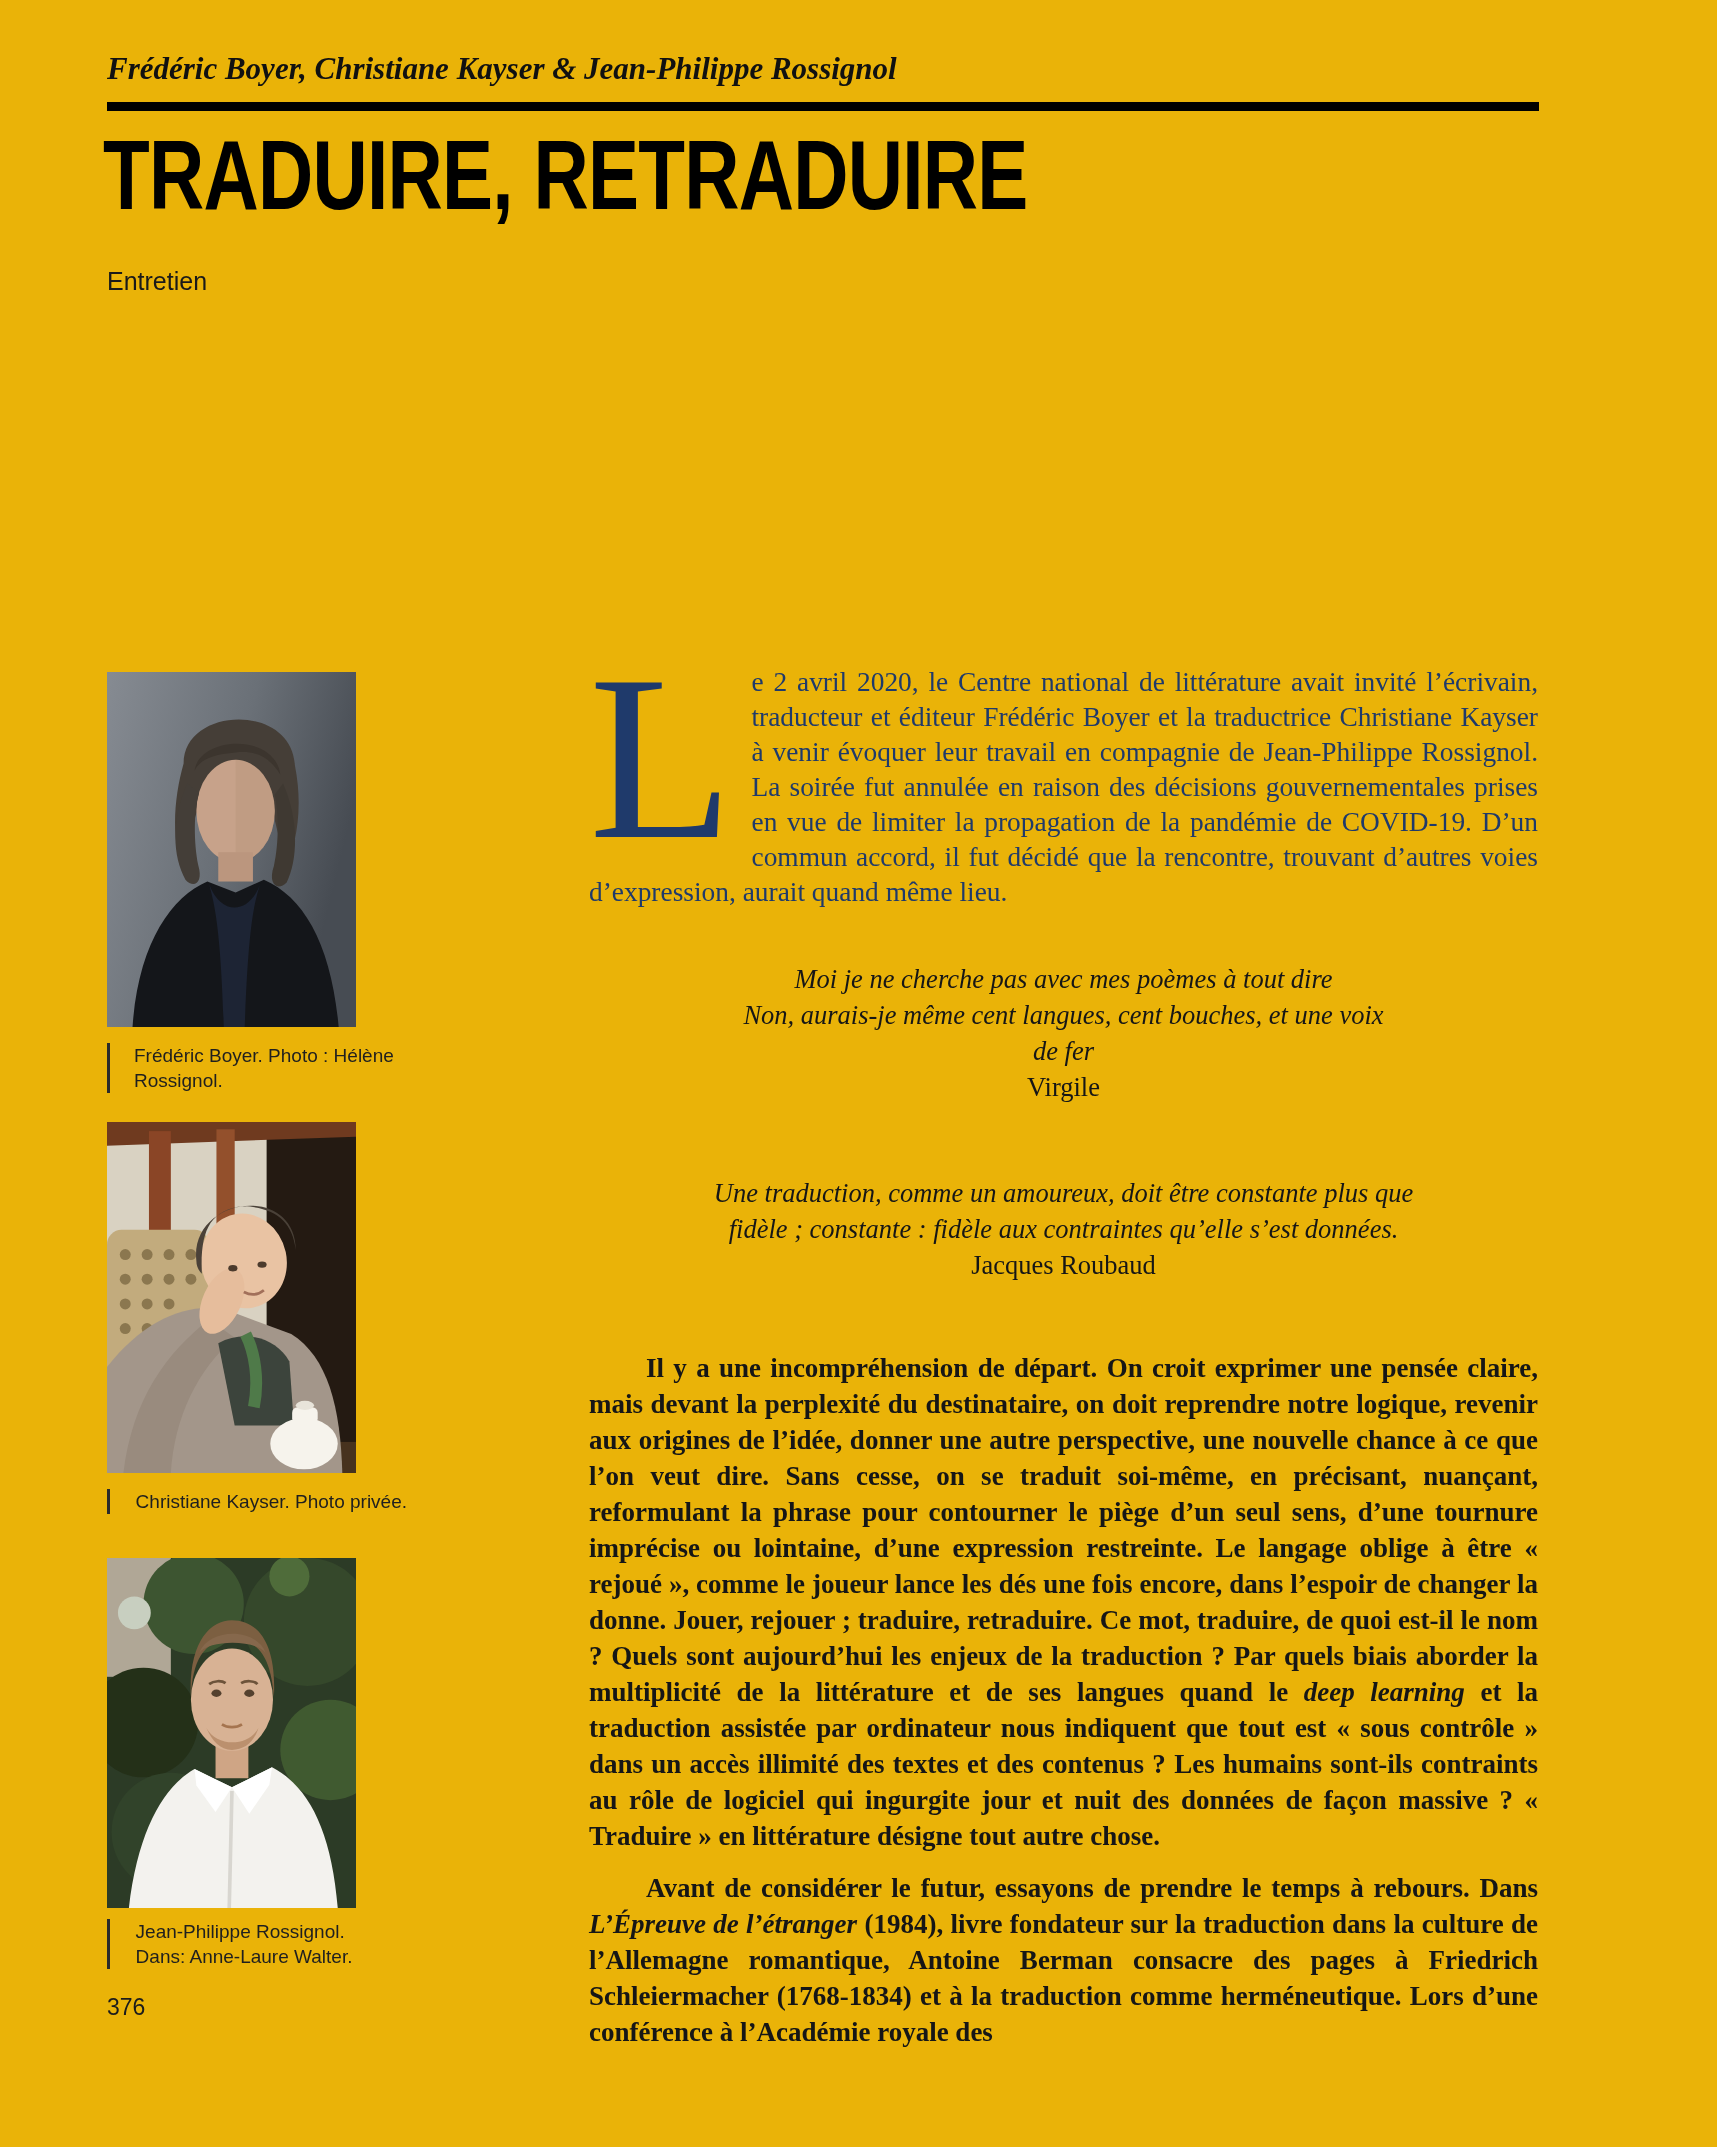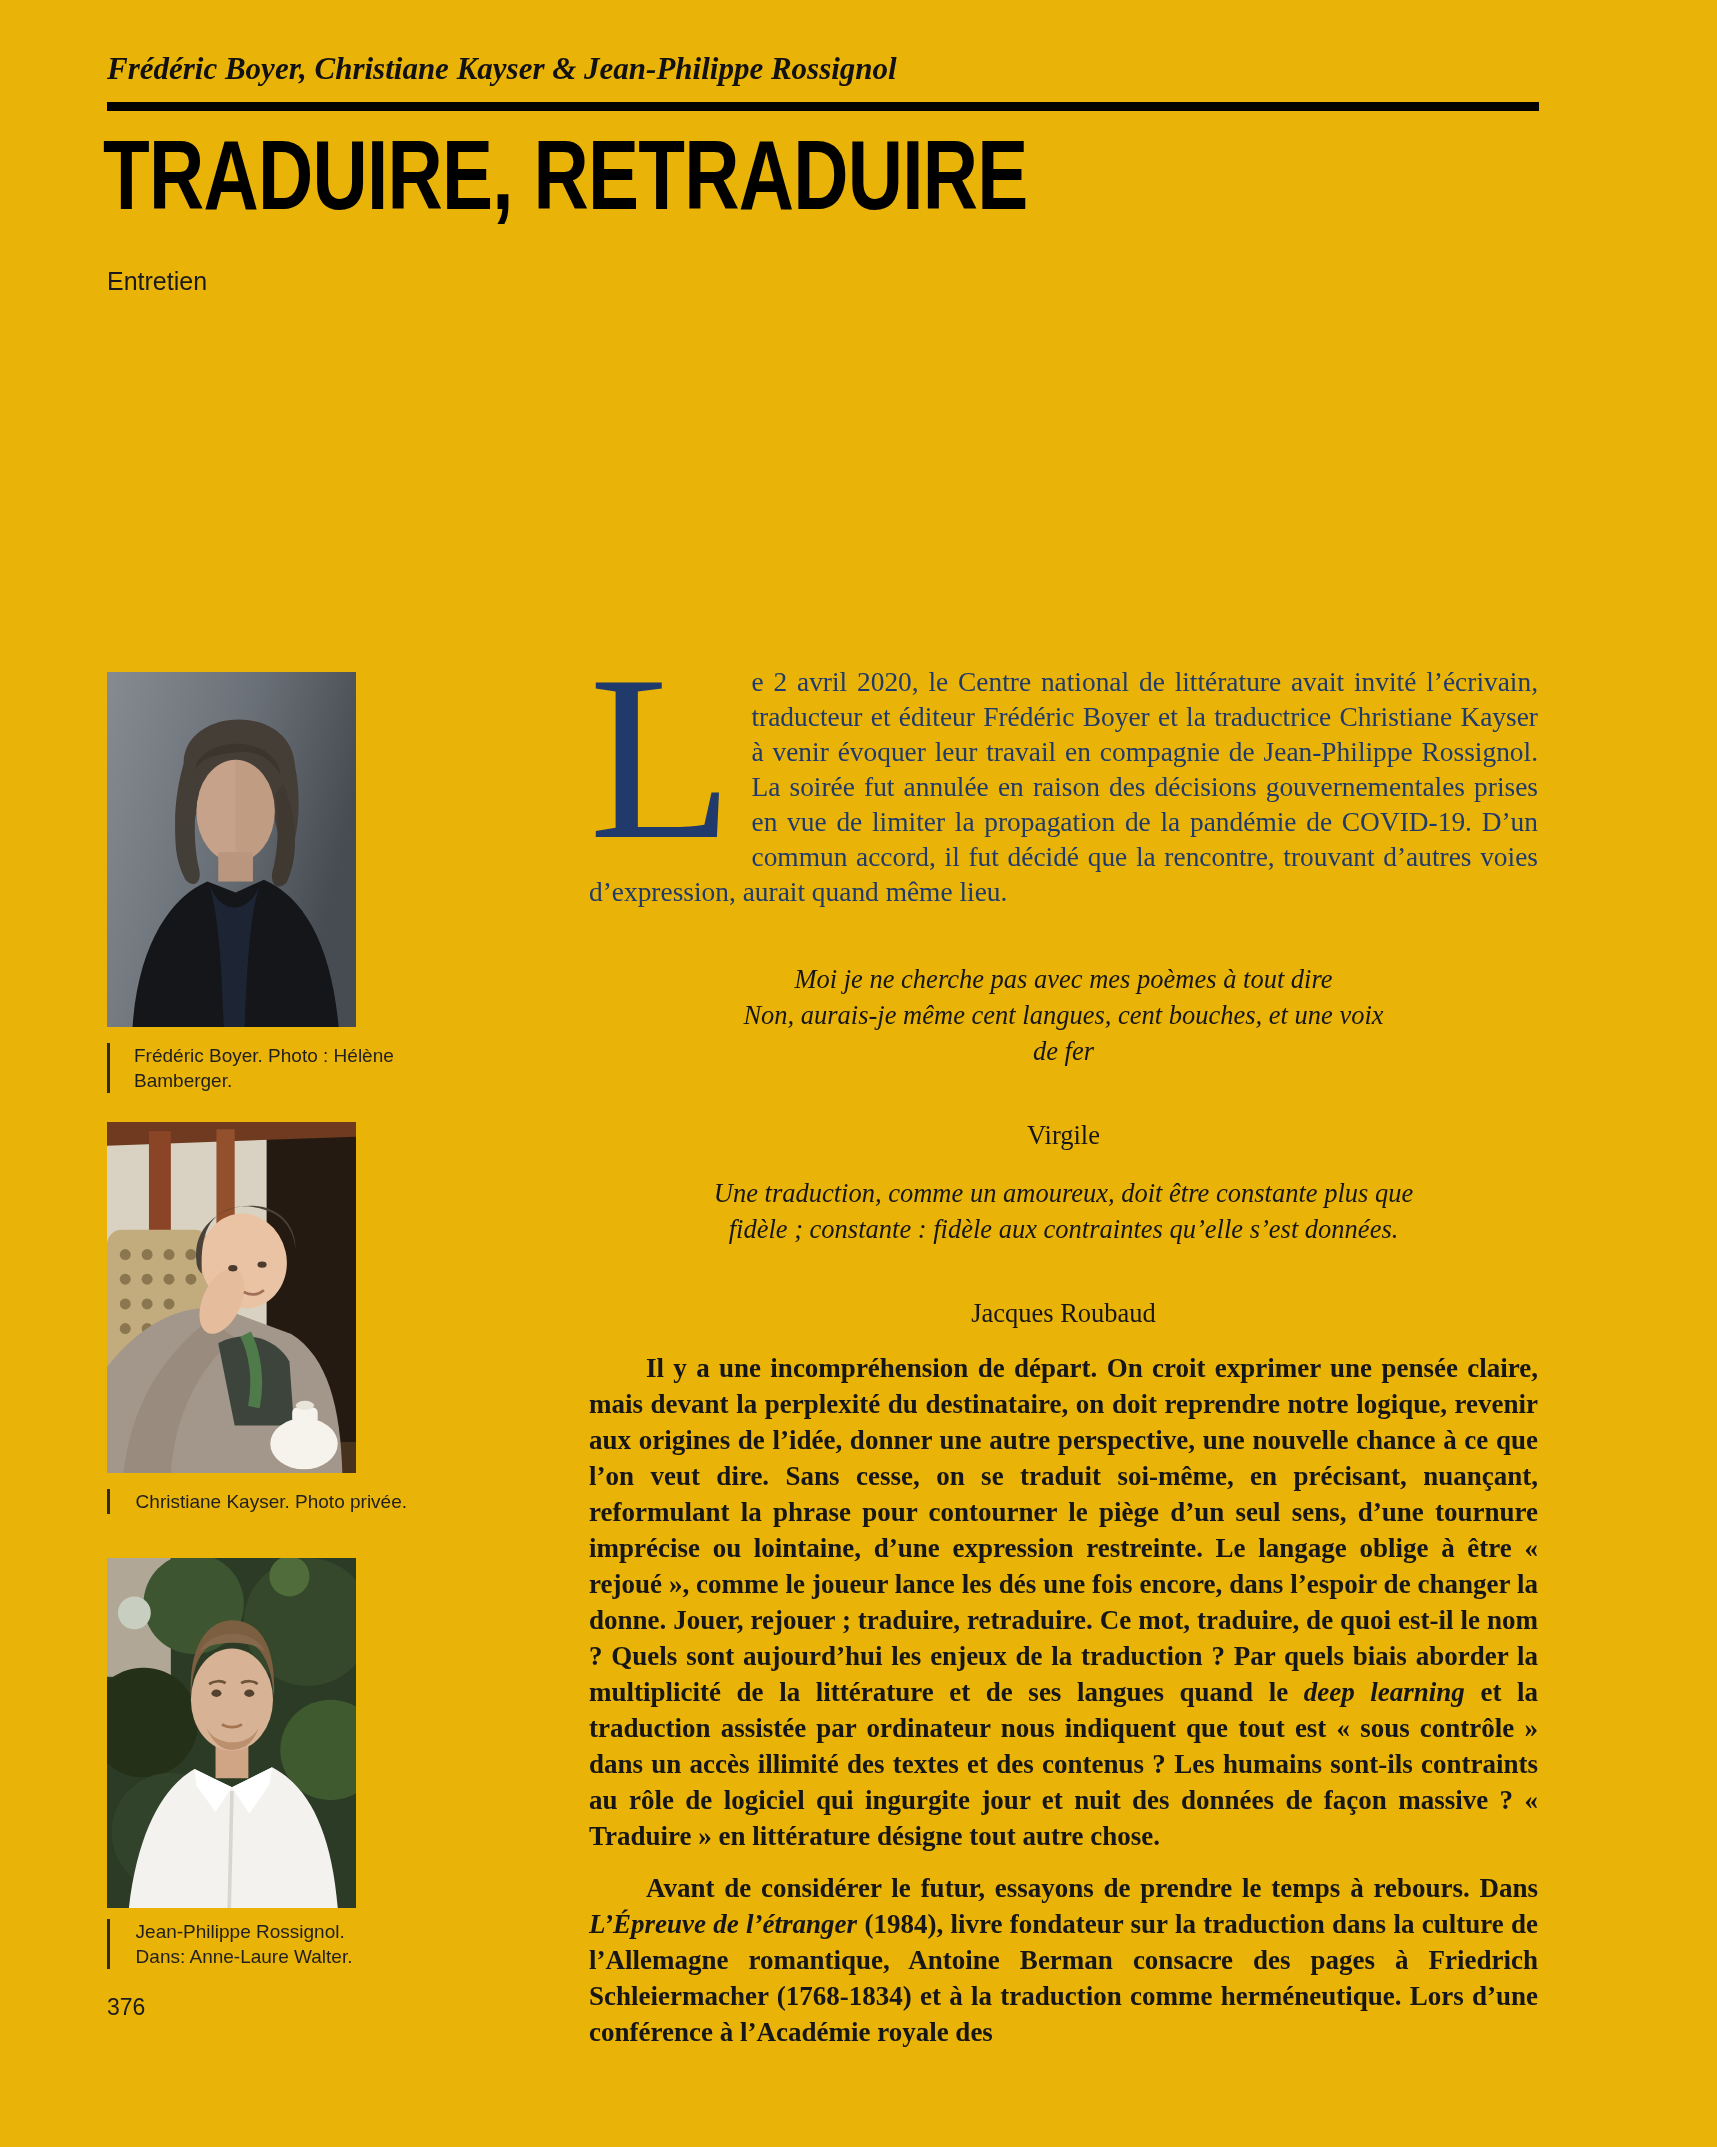--- a/index.html
+++ b/index.html
@@ -78,21 +78,21 @@
     color:#1f3a6b;
     font-family:"Liberation Serif", serif;
   }
   .quote{
     position:absolute; left:589px; width:949px; margin:0;
     font-size:26.5px; line-height:36px;
     font-style:italic; text-align:center; color:#161616;
   }
   #quote1{top:961px;}
   #quote2{top:1175px;}
-  .q-attr{font-style:normal;margin-top:48px;}
+  .q-attr{font-style:normal;}
   .main-text{
     position:absolute; left:589px; top:1350px; width:949px;font-weight:bold;
   }
   .body-para{
     margin:0 0 16.4px 0;
     font-size:27px; line-height:36px;
     text-align:justify; text-indent:57px; color:#161616;
   }
   .it{font-style:italic;}
 </style>
@@ -124,21 +124,21 @@
       <path d="M96 108 C101 70 184 66 190 112 C176 90 160 86 141 88 C114 90 101 97 96 108 Z" fill="#3c352e"></path>
       <path d="M88 122 C70 162 72 202 86 227 C95 237 106 231 100 211 C95 186 95 152 101 132 Z" fill="#443e38"></path>
       <path d="M193 122 C211 162 209 207 197 230 C187 240 176 232 183 212 C189 186 188 152 184 134 Z" fill="#3f3932"></path>
       <rect x="122" y="197" width="38" height="32" fill="#bb967e"></rect>
       <path d="M28 388 C34 298 70 246 110 229 L141 241 L172 227 C216 246 246 298 254 388 Z" fill="#14161a"></path>
       <path d="M112 232 C125 267 157 266 169 229 C161 252 155 278 151 388 L128 388 C125 282 118 254 112 232 Z" fill="#1d2434"></path>
     </svg>
   </figure>
   <figcaption class="caption" id="caption1">
     <span class="cap-line">Frédéric Boyer. Photo : Hélène</span>
-    <span class="cap-line">Bamberger.</span>
+    <span class="cap-line">Rossignol.</span>
   </figcaption>
 
   <figure class="photo" id="photo2">
     <svg viewBox="0 0 273 384" preserveAspectRatio="none">
       <rect width="273" height="384" fill="#d9d2c2"></rect>
       <rect x="175" width="98" height="384" fill="#241a12"></rect>
       <polygon points="0,0 273,0 273,16 0,26" fill="#6f3a1f"></polygon>
       <rect x="46" y="10" width="24" height="210" fill="#8a4526"></rect>
       <rect x="120" y="8" width="20" height="160" fill="#93502c"></rect>
       <rect x="0" y="118" width="112" height="190" rx="16" fill="#c2ab7d"></rect>

